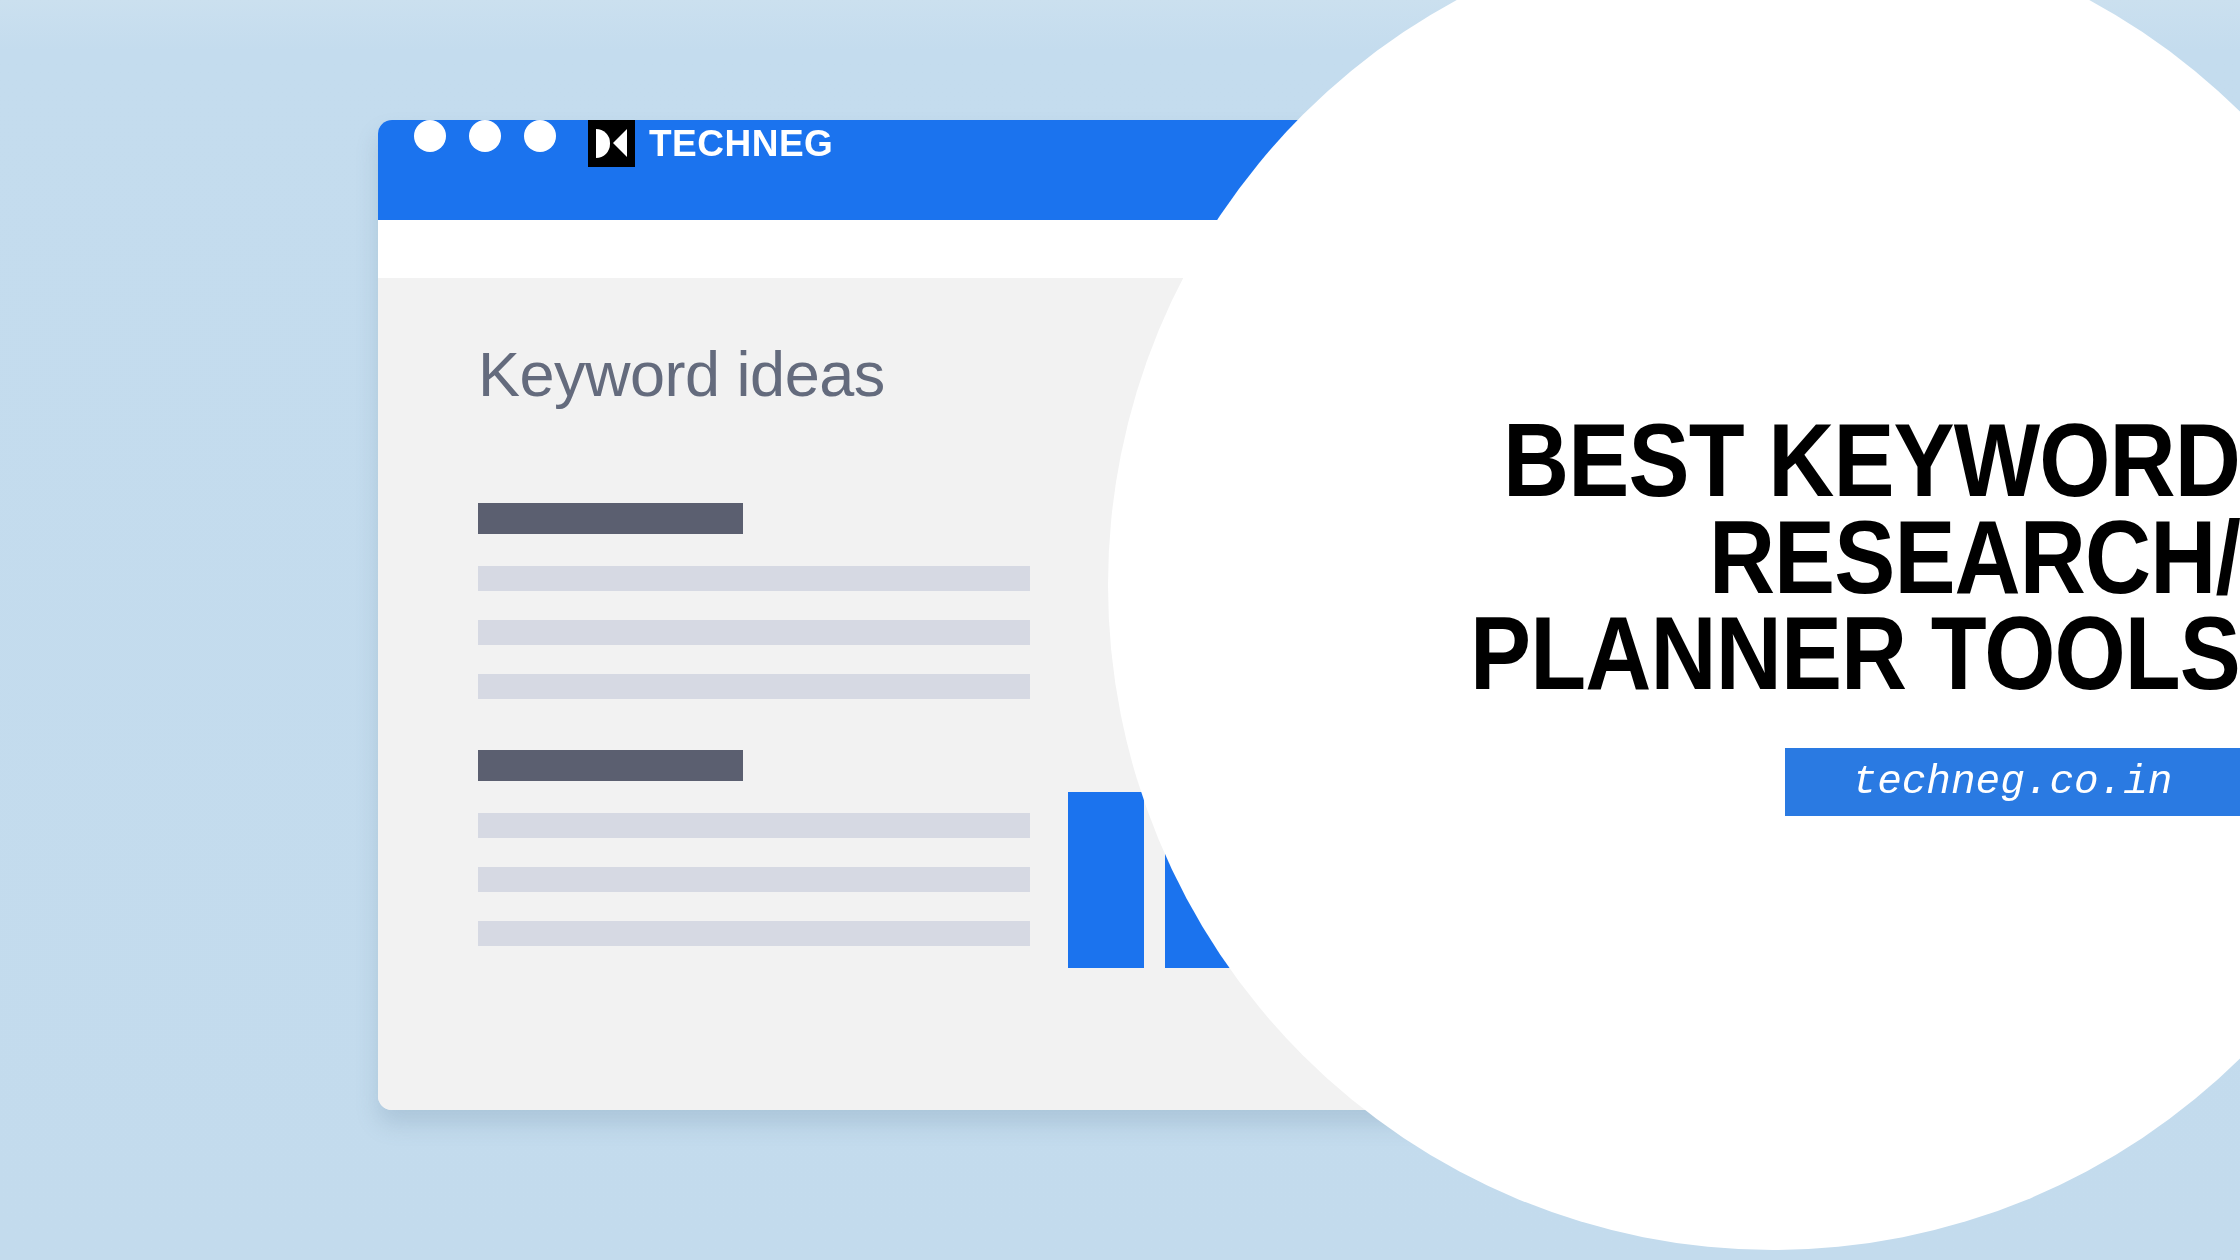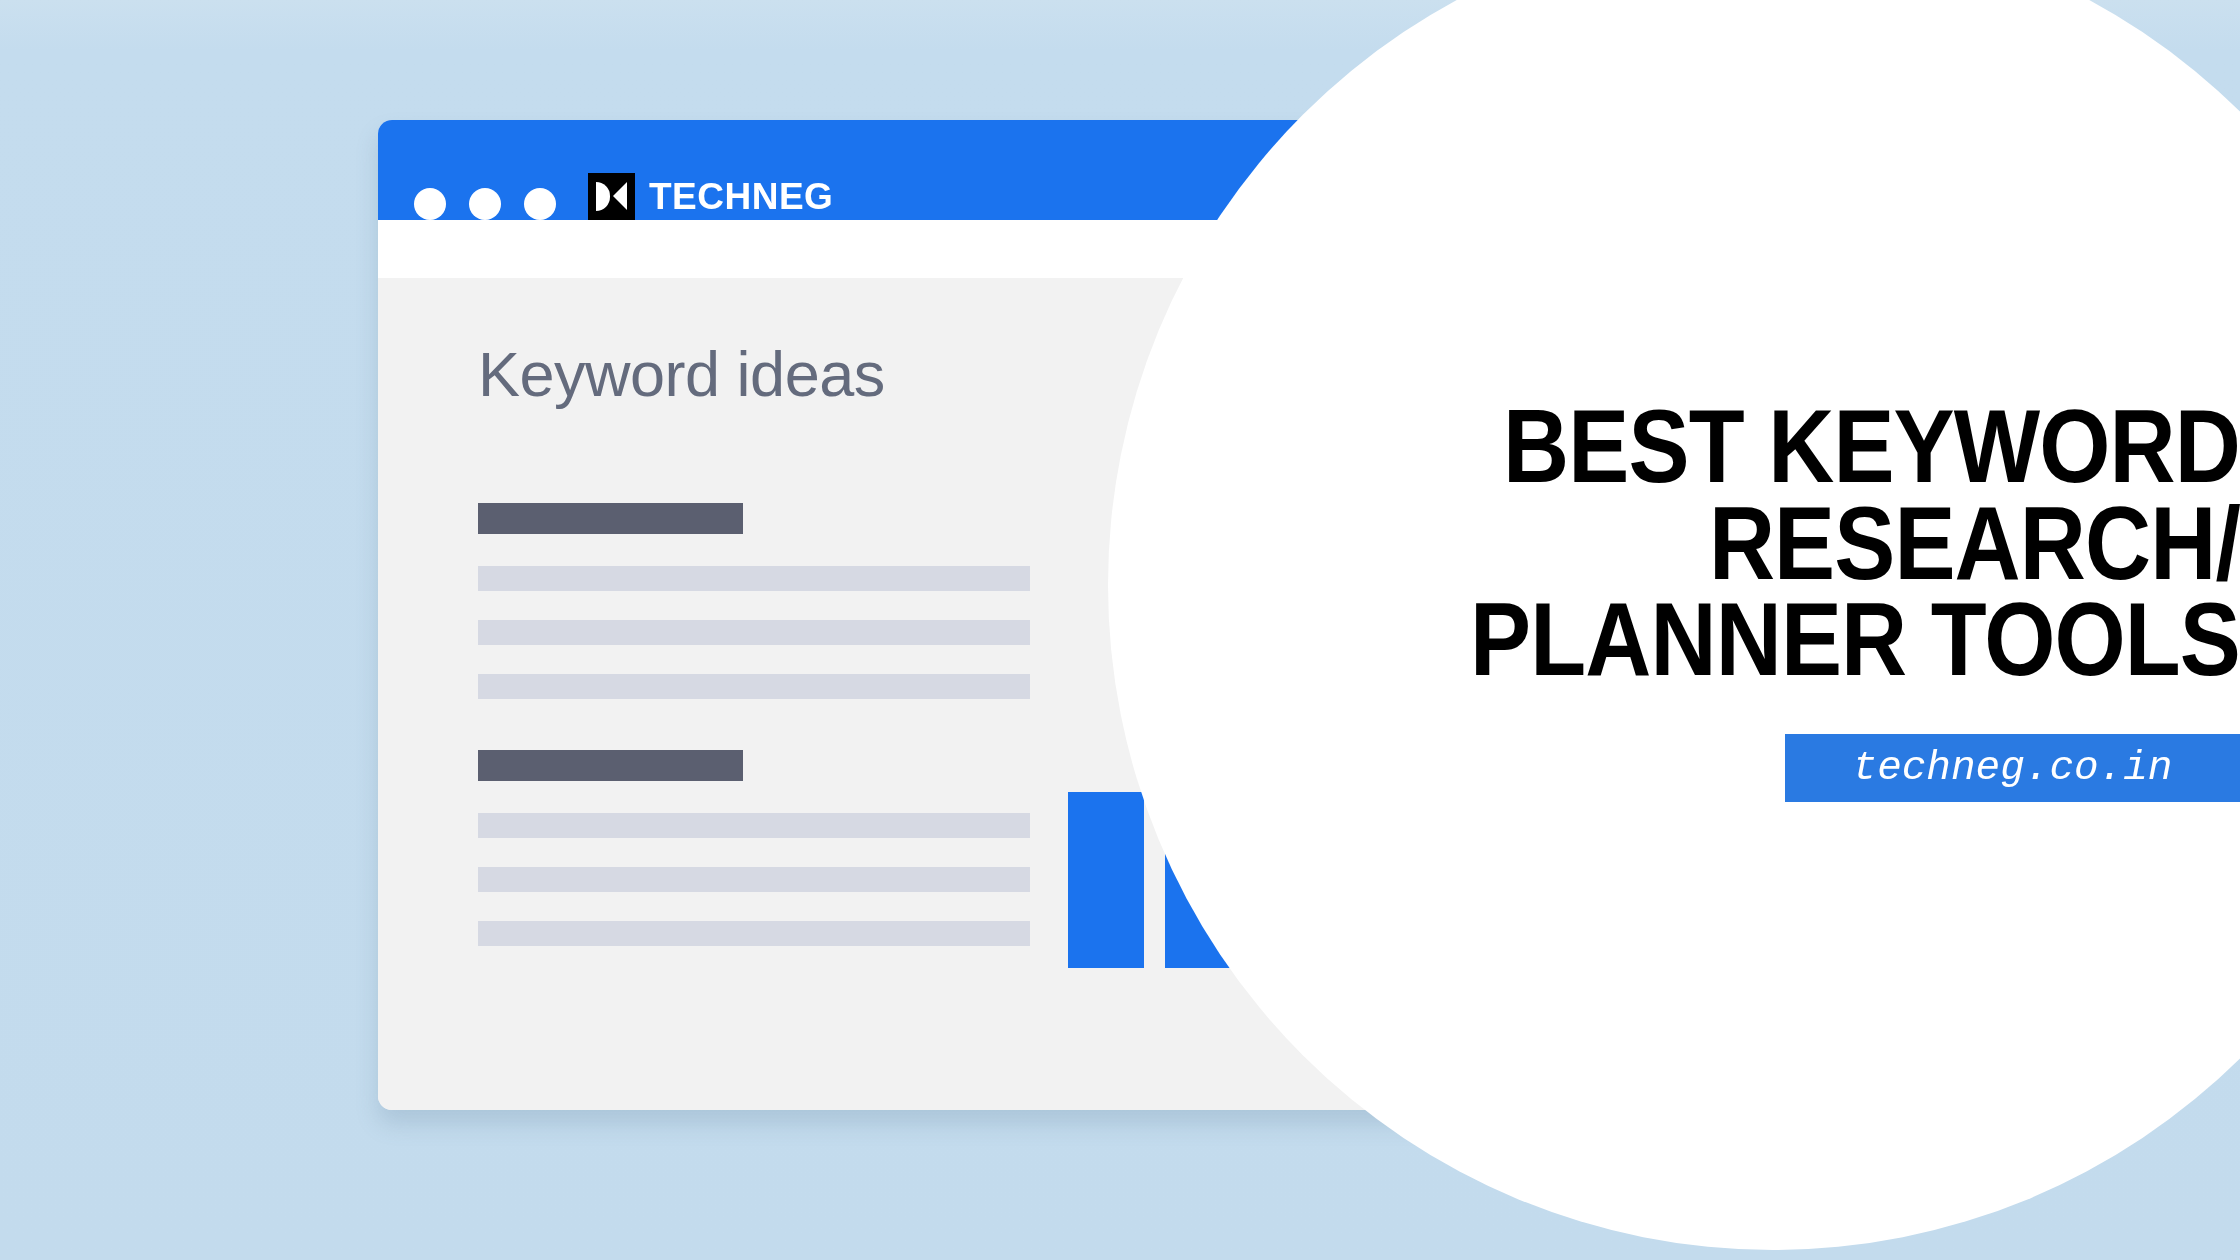--- a/index.html
+++ b/index.html
@@ -35,21 +35,21 @@
     box-shadow: 0 14px 22px rgba(90, 125, 150, 0.22);
     overflow: hidden;
   }
   #title-bar {
     position: absolute;
     left: 0; top: 0;
     width: 100%;
     height: 100px;
     background: #1b73ee;
     display: flex;
-    align-items: flex-end;
+    align-items: flex-start;
     padding-left: 36px;
     box-sizing: border-box;
   }
   .win-dot {
     width: 32px;
     height: 32px;
     border-radius: 50%;
     background: #ffffff;
     margin-right: 23px;
     flex: 0 0 auto;
@@ -160,21 +160,21 @@
     width: 1330px;
     height: 1330px;
     border-radius: 50%;
     background: #ffffff;
   }
 
   
   #promo {
     position: absolute;
     right: 0px;
-    top: 398px;
+    top: 412px;
     width: 940px;
     text-align: right;
   }
   #promo-heading {
     color: #000000;
     font-family: "Liberation Sans Narrow", "Liberation Sans", sans-serif;
     font-weight: bold;
     font-size: 104px;
     line-height: 0.93;
     letter-spacing: -1px;

